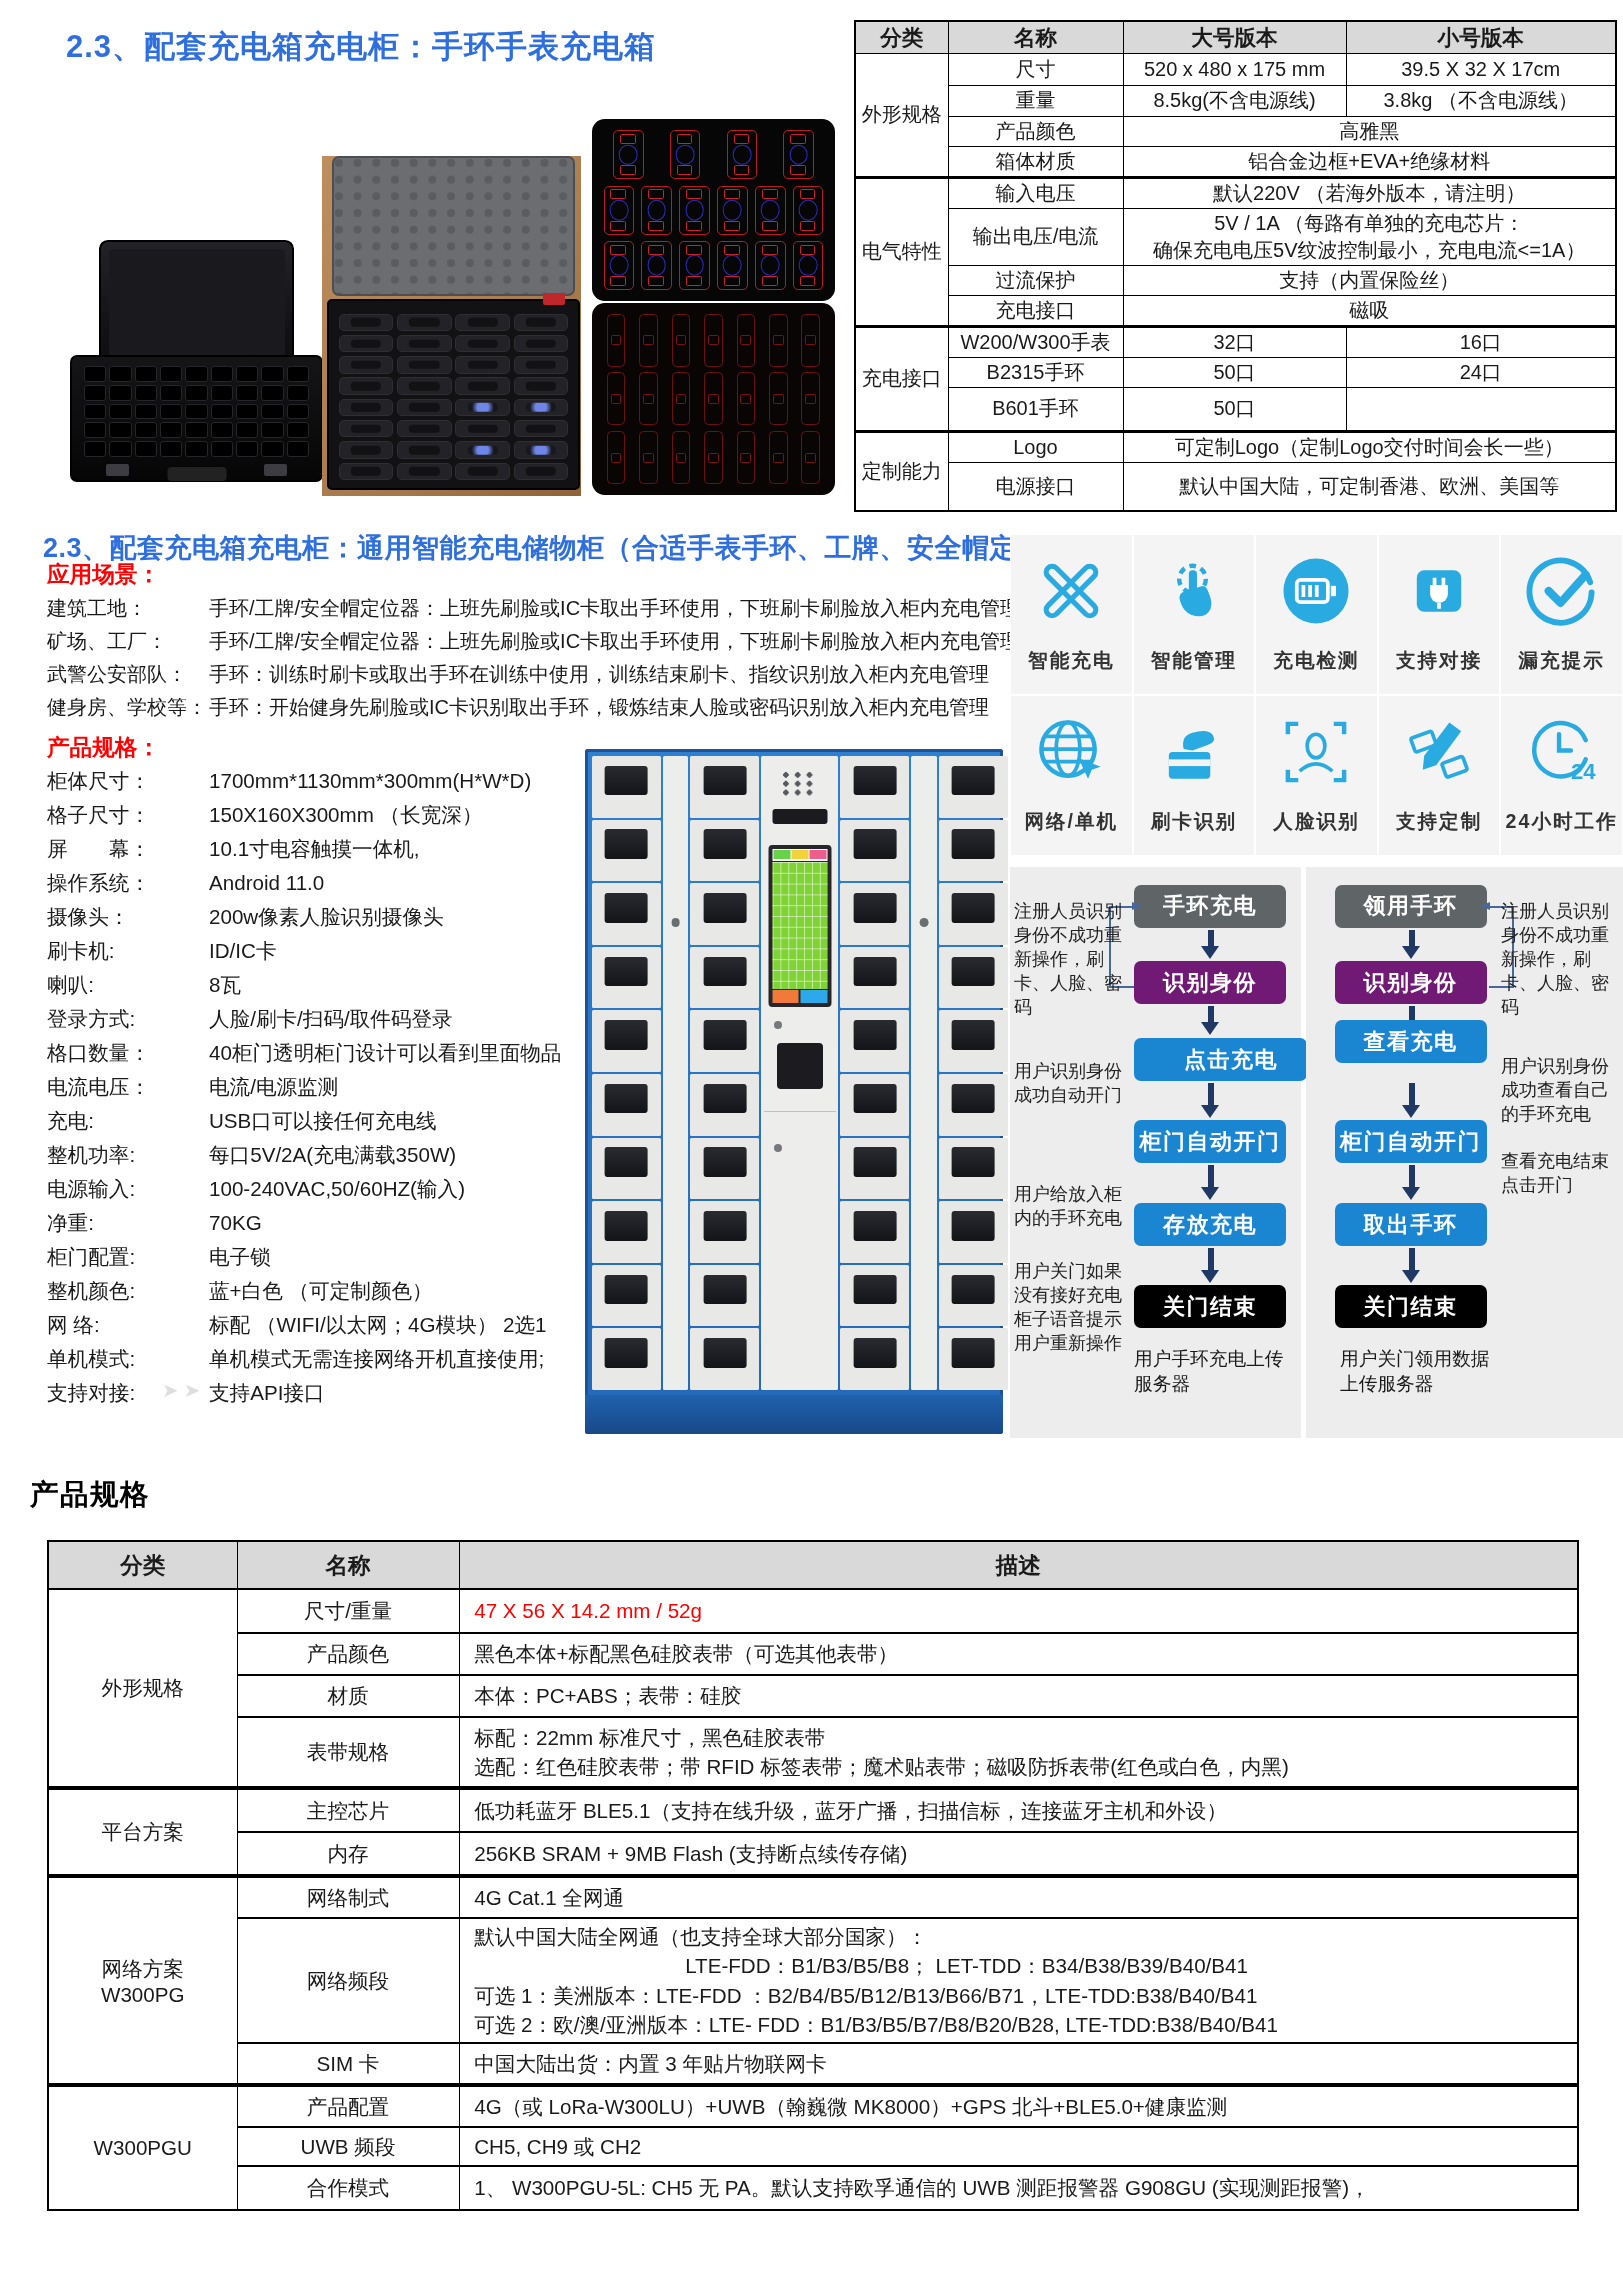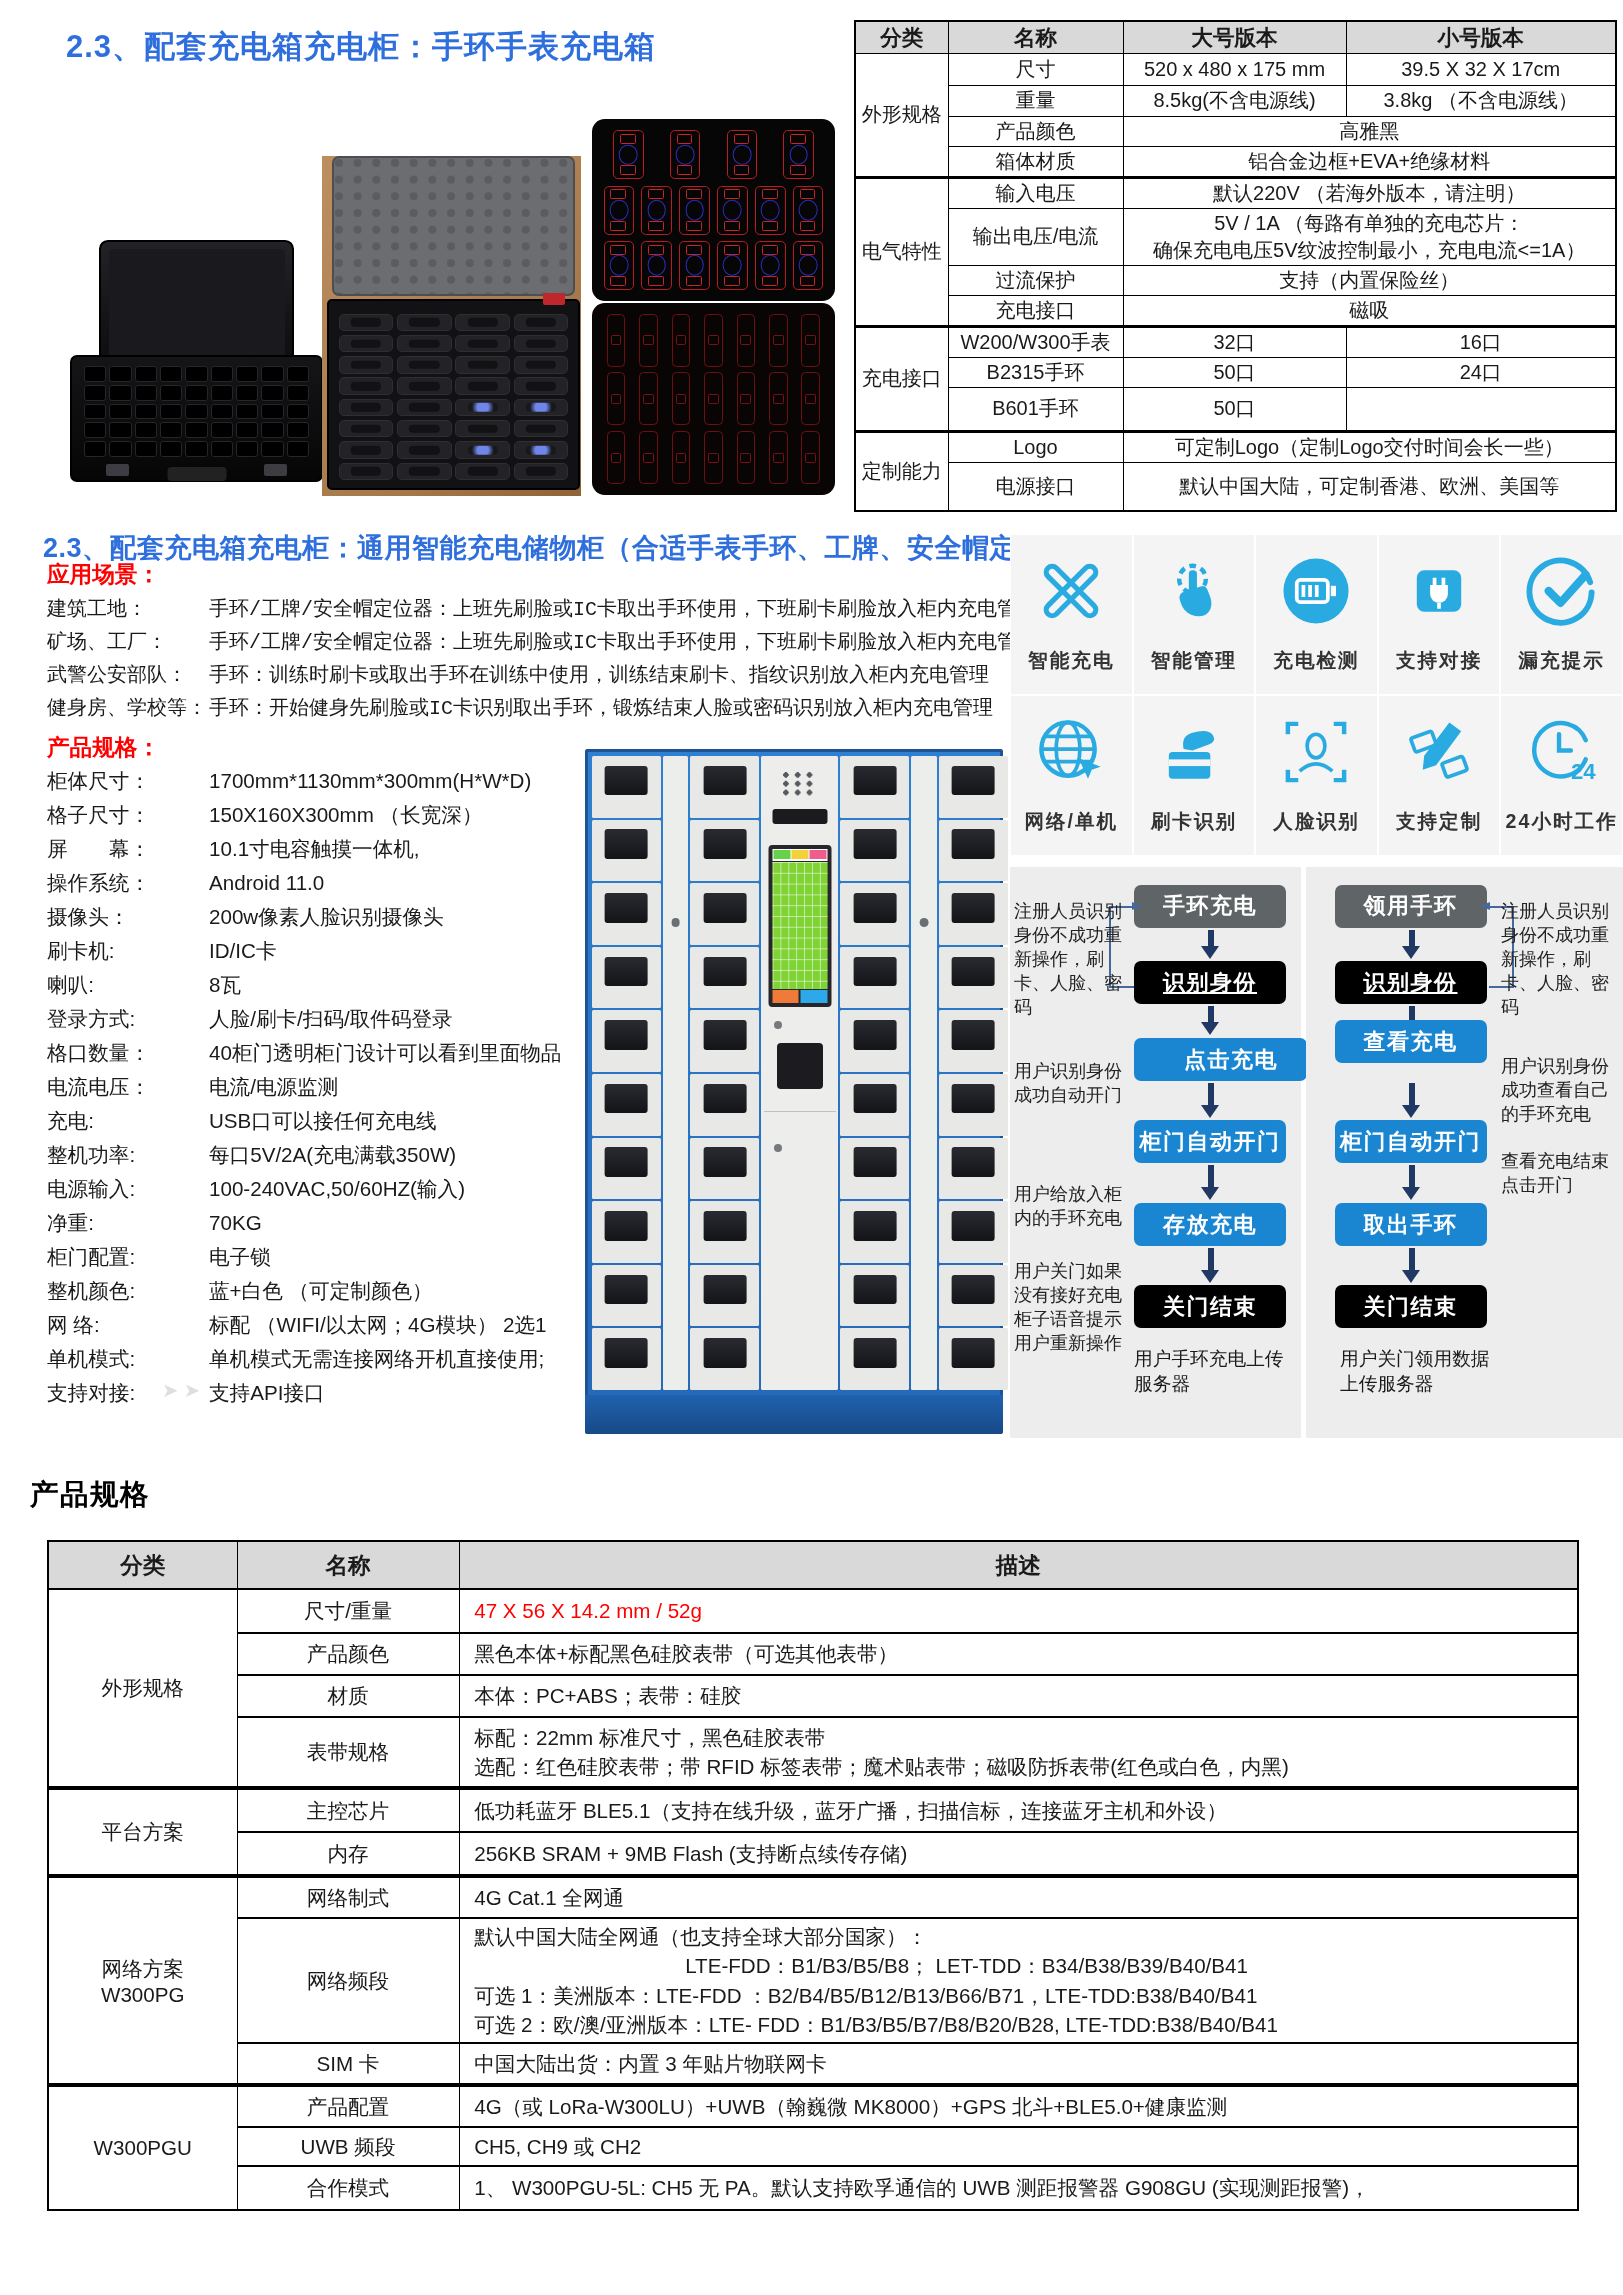--- a/index.html
+++ b/index.html
@@ -54,21 +54,21 @@
   .table1 tbody tr:nth-child(9){height:29.4px;} .table1 tbody tr:nth-child(10){height:29.4px;}
   .table1 tbody tr:nth-child(11){height:44px;} .table1 tbody tr:nth-child(12){height:28.5px;}
   .table1 tbody tr:nth-child(13){height:49px;}
   .pre { white-space:pre-line; }
   
   .sec-title2 { position:absolute; left:43px; top:508px; font-size:27px; font-weight:bold; color:#2e6fdd; letter-spacing:0.5px; }
   .red-label { position:absolute; font-size:22.6px; font-weight:bold; color:#ff0000; }
   .lbl-scen { left:47px; top:559px; }
   .lbl-spec { left:47px; top:732px; }
   .scenarios { position:absolute; left:47px; top:592px; width:1031px; }
-  .scen-row { display:flex; height:33px; align-items:center; font-size:20px;font-family:Liberation Mono, monospace; }
+  .scen-row { display:flex; height:33px; align-items:center; font-size:20px; }
   .scen-label { width:162px; flex:none; }
   .specs { position:absolute; left:47px; top:764px; width:540px; }
   .spec-row { display:flex; height:34px; align-items:center; font-size:20.6px; position:relative; }
   .spec-label { width:162px; flex:none; }
   .spec-row:last-child .spec-value::before { content:"➤ ➤"; color:#dedede; position:absolute; left:115px; font-size:19.6px; }
   
   .locker { position:absolute; left:585px; top:749px; width:418px; height:685px; background:linear-gradient(#2f80d0,#2568b8); border-radius:2.9px; box-shadow:inset 0 0 0 2.9px #1e5294; }
   .locker-body { position:absolute; left:6.9px; top:6.9px; right:6.9px; bottom:44px; display:flex; gap:2px; }
   .lk-doorcol { flex:none; width:69px; display:flex; flex-direction:column; gap:2px; }
   .lk-door { flex:1; background:#e8e9e6; border-radius:1.5px; position:relative; }
@@ -96,21 +96,21 @@
   .feat-cell svg { position:absolute; top:18.7px; left:50%; transform:translateX(-50%); width:74px; height:74px; }
   .feat-label { position:absolute; bottom:19.6px; width:100%; text-align:center; font-size:19.6px; font-weight:bold; color:#333; letter-spacing:2px; }
   
   .flows { position:absolute; left:1010px; top:867px; width:613px; height:571px; }
   .flow-panel { position:absolute; top:0; height:571px; background:#ededed; }
   .flow-left { left:0; width:291px; }
   .flow-right { left:296px; width:317px; }
   .flow-step { position:absolute; width:152px; height:43px; border-radius:6.9px; color:#fff; font-size:22px; font-weight:bold;
     display:flex; align-items:center; justify-content:center; letter-spacing:1.5px; white-space:nowrap; }
   .flow-left .flow-step { left:124px; } .flow-right .flow-step { left:28.5px; }
-  .st-dark{background:#5f6466;} .st-green{background:#000000;text-decoration:underline;} .st-blue{background:#1a86d2;} .st-gray{background:#000000;}
+  .st-dark{background:#5f6466;} .st-green{background:#701a75;} .st-blue{background:#1a86d2;} .st-gray{background:#000000;}
   .flow-arrow { position:absolute; width:19.6px; }
   .flow-left .flow-arrow { left:191px; } .flow-right .flow-arrow { left:96px; }
   .flow-arrow::before { content:""; position:absolute; left:6.9px; top:0; bottom:12.8px; width:6.4px; background:#1f3864; }
   .flow-arrow::after { content:""; position:absolute; left:0; bottom:0; border-left:9.8px solid transparent; border-right:9.8px solid transparent; border-top:13.7px solid #1f3864; }
   .side-note { position:absolute; width:117px; font-size:18px; line-height:24px; color:#222; }
   .flow-left .side-note { left:3.9px; } .flow-right .side-note { left:195px; }
   .bottom-note { position:absolute; top:480px; width:162px; font-size:18.7px; line-height:24.5px; color:#1a1a1a; }
   .flow-left .bottom-note { left:124px; } .flow-right .bottom-note { left:34px; }
   .bracket { position:absolute; top:39px; height:78px; width:22.6px; border:2px solid #46699c; }
   .flow-left .bracket { left:99px; border-right:none; }

